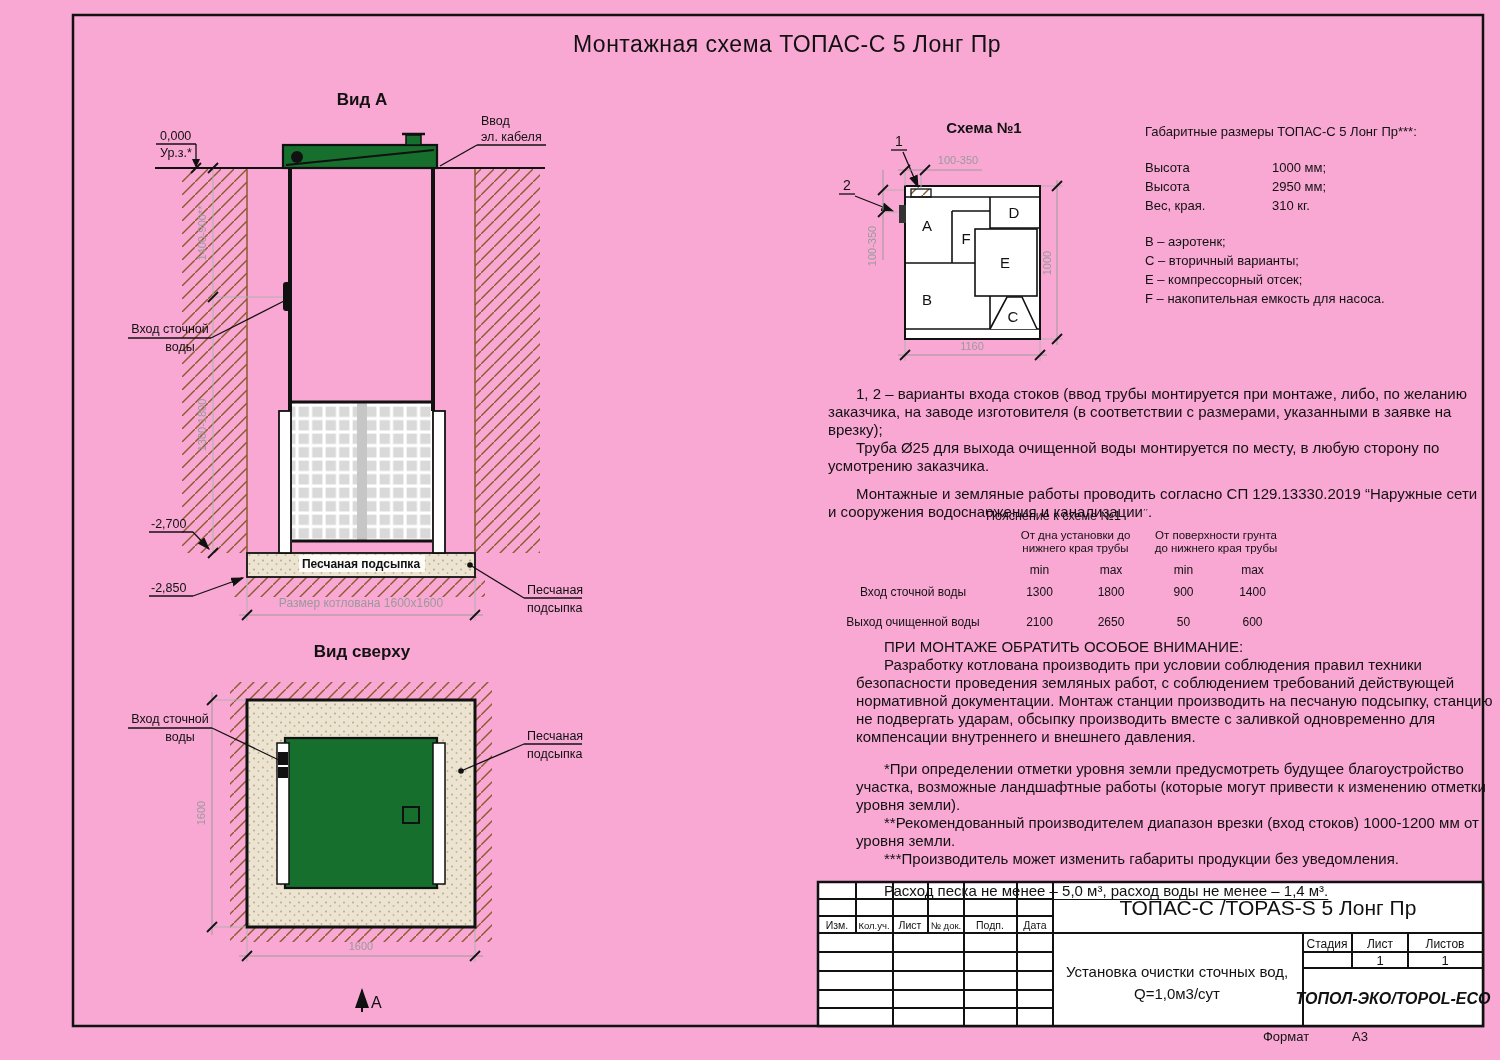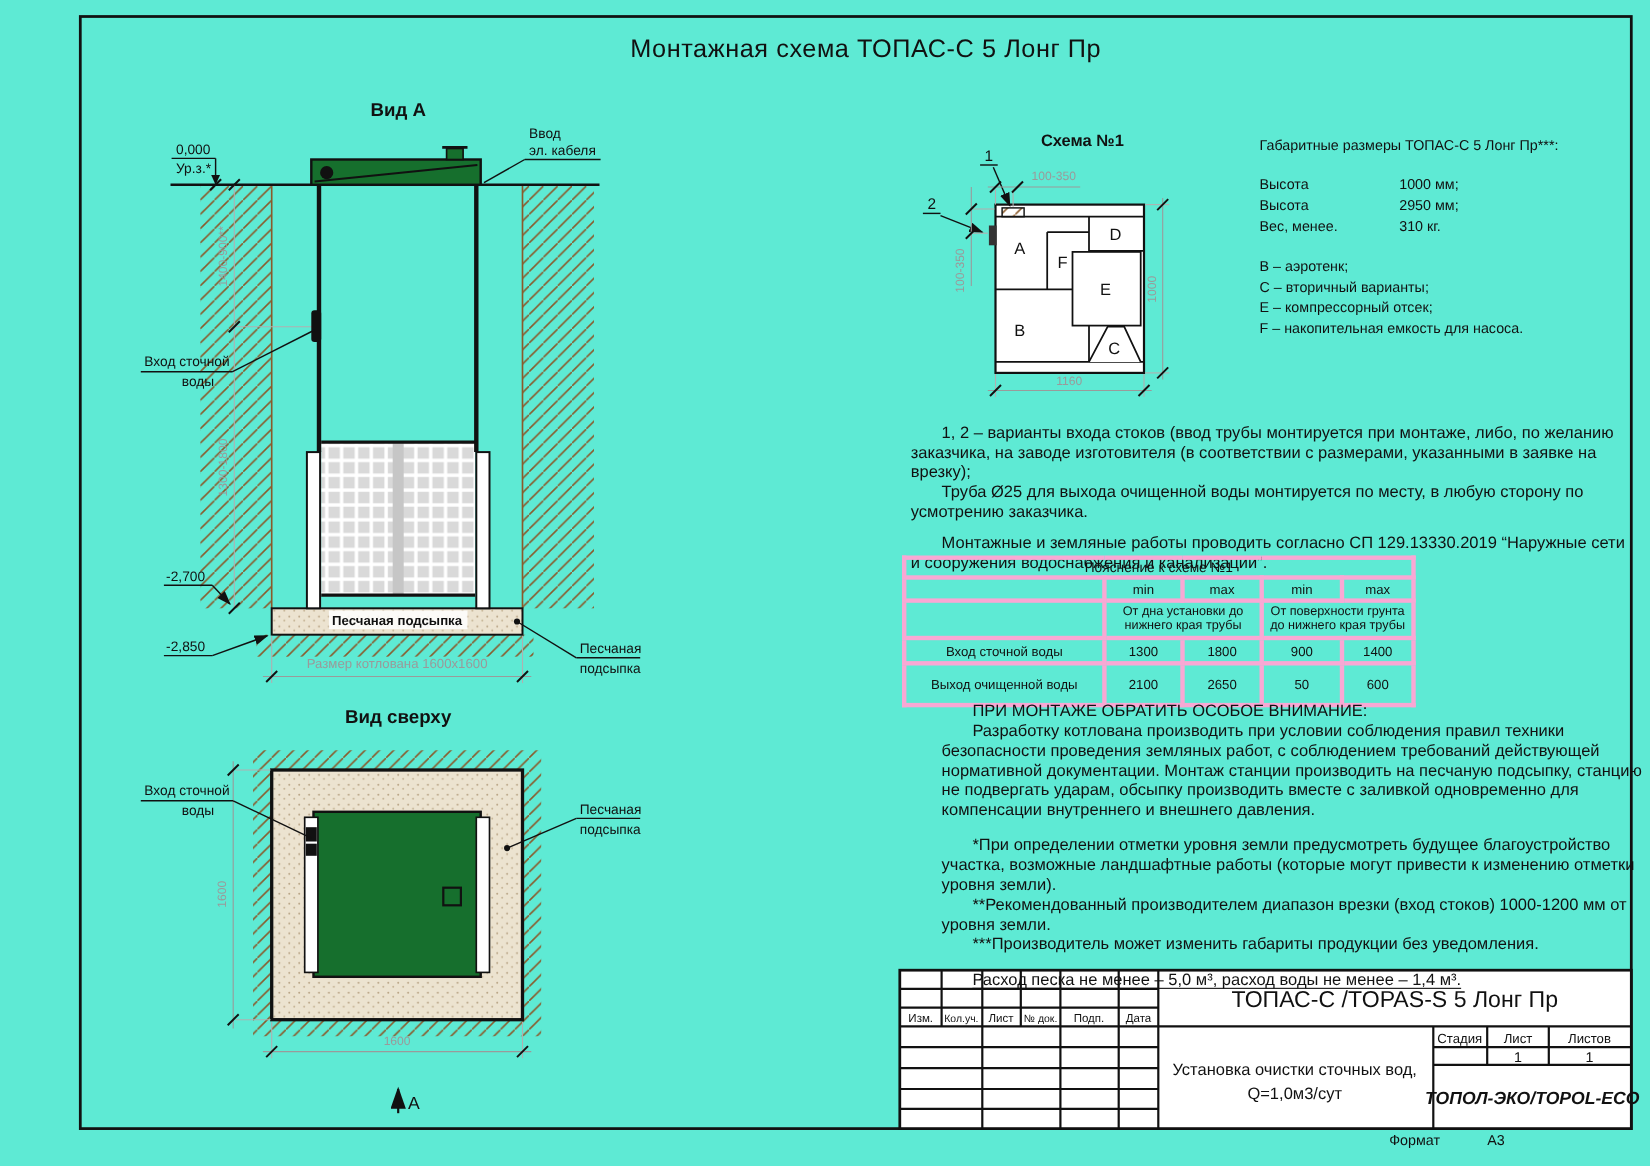--- a/index.html
+++ b/index.html
@@ -1,16 +1,16 @@
 <!DOCTYPE html>
 <html><head>
 <meta charset="utf-8">
 <style>
   html,body{margin:0;padding:0;background:#fff;}
-  #page{position:relative;width:1500px;height:1060px;background:#5eead4;overflow:hidden;
+  #page{position:relative;width:1500px;height:1060px;background:#f9a8d4;overflow:hidden;
         font-family:"Liberation Sans",sans-serif;color:#111;}
   .abs{position:absolute;}
   svg{position:absolute;left:0;top:0;}
   svg text{font-family:"Liberation Sans",sans-serif;fill:#111;}
   svg text.dim{fill:#9a9a9a;font-size:11px;}
   svg text.dim2{fill:#9a9a9a;font-size:12px;}
   svg text.lbl{font-size:12.5px;}
   svg text.ttl{font-size:17px;font-weight:600;}
   svg text.big{font-size:23px;letter-spacing:.5px;}
   svg text.comp{font-size:15px;font-weight:500;}
@@ -319,21 +319,21 @@
 <div class="abs tblock" style="left:1145px;top:122px;width:335px;">
   <div style="font-weight:500;">Габаритные размеры  ТОПАС-С 5 Лонг Пр***:</div>
   <div style="height:17px;"></div>
   <div class="row">
     <span class="rlabel">Высота</span><span>1000 мм;</span>
   </div>
   <div class="row">
     <span class="rlabel">Высота</span><span>2950 мм;</span>
   </div>
   <div class="row">
-    <span class="rlabel">Вес, менее.</span><span>310 кг.</span>
+    <span class="rlabel">Вес, края.</span><span>310 кг.</span>
   </div>
   <div style="height:17px;"></div>
   <div>В – аэротенк;</div>
   <div>С – вторичный варианты;</div>
   <div>Е – компрессорный отсек;</div>
   <div>F – накопительная емкость для насоса.</div>
 </div>
 
 <div class="abs" style="left:828px;top:385px;width:650px;">
   <p class="para indent">1, 2 – варианты входа  стоков (ввод трубы монтируется при монтаже, либо, по желанию заказчика, на заводе изготовителя (в соответствии с размерами, указанными в заявке на врезку);</p>
@@ -347,31 +347,31 @@
         <col style="width:182px">
         <col style="width:71px">
         <col style="width:72px">
         <col style="width:73px">
         <col style="width:65px">
       </colgroup>
   <tbody>
         <tr style="height:18px;">
           <td colspan="5" style="font-size:12.5px;">Пояснение к схеме №1</td>
         </tr>
+  <tr style="height:34px;">
+    <td></td>
+    <td colspan="2" class="grp">От дна установки до нижнего края трубы</td>
+    <td colspan="2" class="grp">От поверхности грунта до нижнего края трубы</td>
+  </tr>
   <tr style="height:21px;">
     <td></td>
     <td>min</td>
     <td>max</td>
     <td>min</td>
     <td>max</td>
-  </tr>
-  <tr style="height:34px;">
-    <td></td>
-    <td colspan="2" class="grp">От дна установки до нижнего края трубы</td>
-    <td colspan="2" class="grp">От поверхности грунта до нижнего края трубы</td>
   </tr>
   <tr style="height:23px;">
     <td>Вход сточной воды</td>
     <td>1300</td>
     <td>1800</td>
     <td>900</td>
     <td>1400</td>
   </tr>
   <tr style="height:38px;">
     <td>Выход очищенной воды</td>

